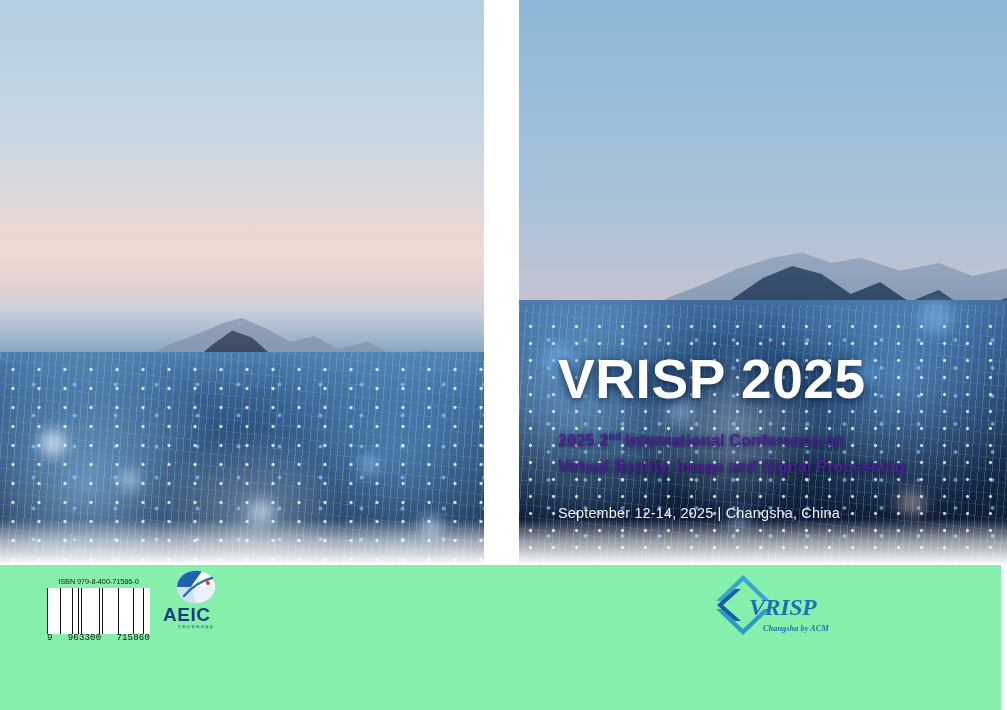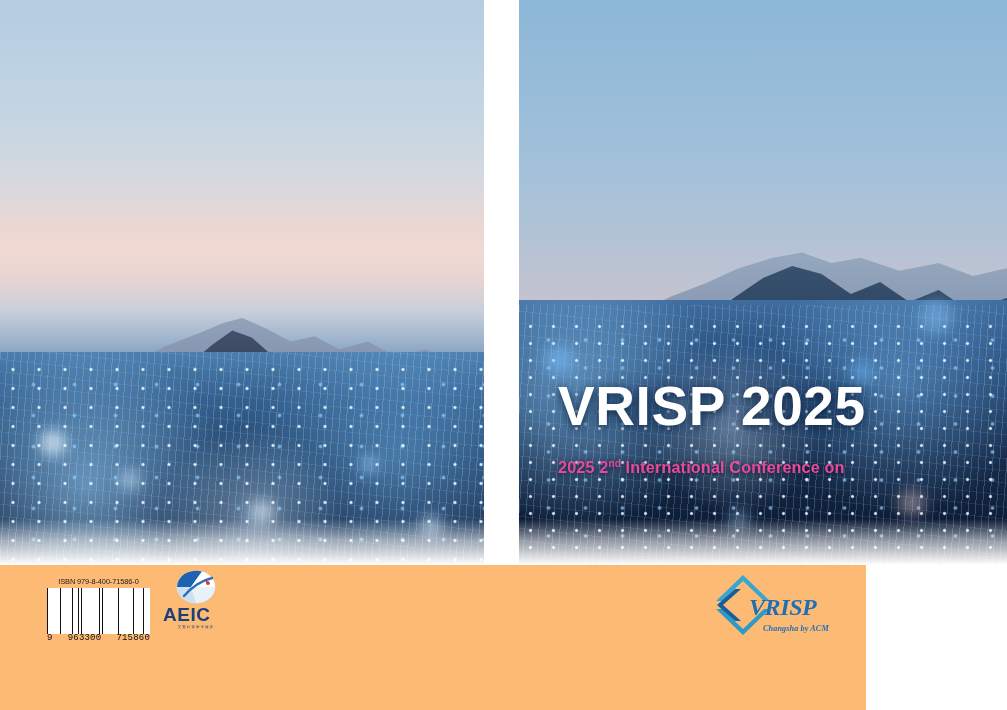--- a/index.html
+++ b/index.html
@@ -94,31 +94,31 @@
     background-position:0 0, 11px 8px;}
 
   
   .bokeh{position:absolute;border-radius:50%;filter:blur(7px);pointer-events:none;}
 
   
   .fade-bottom{position:absolute;left:0;bottom:0;width:100%;height:46px;
     background:linear-gradient(180deg,rgba(255,255,255,0) 0%,rgba(255,255,255,.55) 46%,#ffffff 100%);}
 
   
-  #cover-text{position:absolute;left:39px;top:352px;width:430px;margin-top:27px;}
+  #cover-text{position:absolute;left:39px;top:352px;width:430px;}
   #conf-title{font-size:55px;font-weight:bold;color:#ffffff;letter-spacing:.6px;
     line-height:1.0;text-shadow:0 2px 9px rgba(0,20,50,.75),0 0 26px rgba(10,40,80,.6);}
-  #conf-subtitle{margin-top:20px;font-size:16.2px;font-weight:bold;color:#ec4899;
+  #conf-subtitle{margin-top:20px;font-size:16.2px;font-weight:bold;color:#4c1d95;
     line-height:1.62;letter-spacing:.15px;text-shadow:0 1px 5px rgba(0,15,40,.85);}
   #conf-subtitle sup{font-size:10px;vertical-align:super;line-height:0;}
   #conf-date{margin-top:26px;font-size:14.4px;color:#edf3f9;letter-spacing:.2px;
     text-shadow:0 1px 4px rgba(0,15,40,.85);}
 
   
-  #bottom-strip{position:absolute;left:0;top:565px;width:866px;height:145px;background:#fdba74;}
+  #bottom-strip{position:absolute;left:0;top:565px;width:1001px;height:145px;background:#86efac;}
 
   
   #isbn-block{position:absolute;left:47px;top:12px;width:103px;}
   #isbn-text{font-size:7.4px;color:#1a1a1a;text-align:center;letter-spacing:-.1px;
     font-family:"Liberation Sans","DejaVu Sans",sans-serif;white-space:nowrap;}
   #barcode{margin-top:2px;height:46px;width:103px;background:#ffffff;
     display:flex;align-items:flex-end;}
   #barcode .bar{background:#111111;margin-right:1px;}
   #barcode-digits{display:flex;justify-content:space-between;width:103px;
     font-size:9px;color:#111;letter-spacing:.2px;margin-top:-1px;
@@ -174,21 +174,23 @@
     <div class="bokeh" style="left:150px;top:400px;width:22px;height:22px;background:rgba(180,220,255,.45);"></div>
     <div class="bokeh" style="left:330px;top:360px;width:26px;height:26px;background:rgba(110,185,250,.5);"></div>
     <div class="bokeh" style="left:400px;top:300px;width:34px;height:34px;background:rgba(140,200,255,.42);"></div>
     <div class="bokeh" style="left:380px;top:490px;width:26px;height:26px;background:rgba(235,205,200,.45);"></div>
     <div class="bokeh" style="left:210px;top:510px;width:20px;height:20px;background:rgba(170,215,255,.45);"></div>
 
     <div id="cover-text">
       <div id="conf-title">VRISP 2025</div>
       <div id="conf-subtitle">
         <div><span>2025 2</span><sup>nd</sup><span> International Conference on</span></div>
+        <div>Virtual Reality, Image and Signal Processing</div>
       </div>
+      <div id="conf-date">September 12-14, 2025 | Changsha, China</div>
     </div>
 
     <div class="fade-bottom"></div>
   </div>
 
   <div id="bottom-strip">
 
     <div id="isbn-block">
       <div id="isbn-text">ISBN 979-8-400-71586-0</div>
       <div id="barcode">

